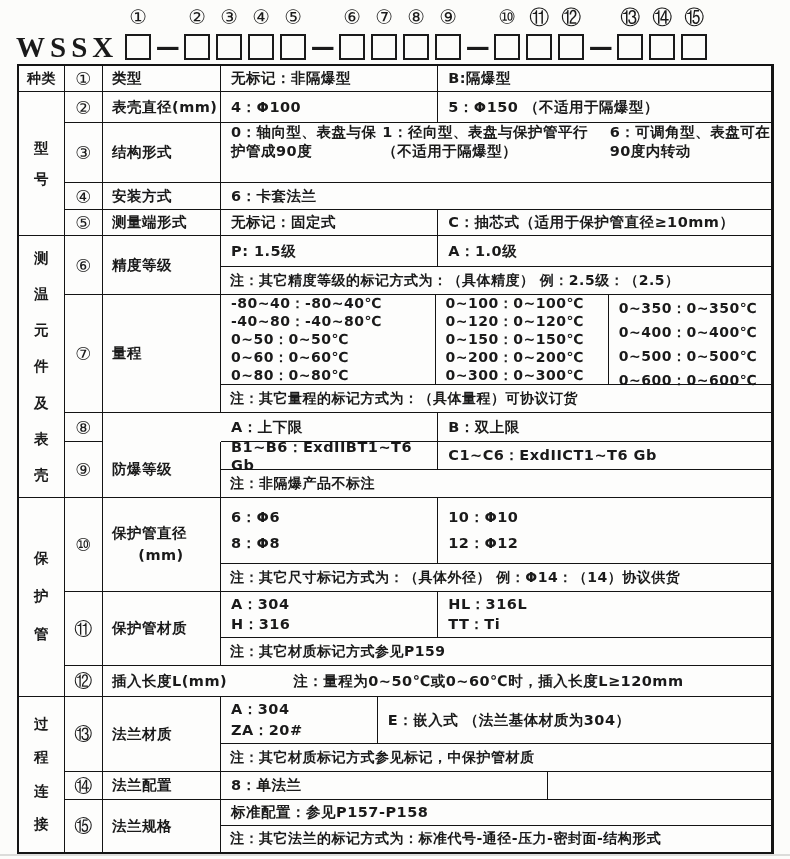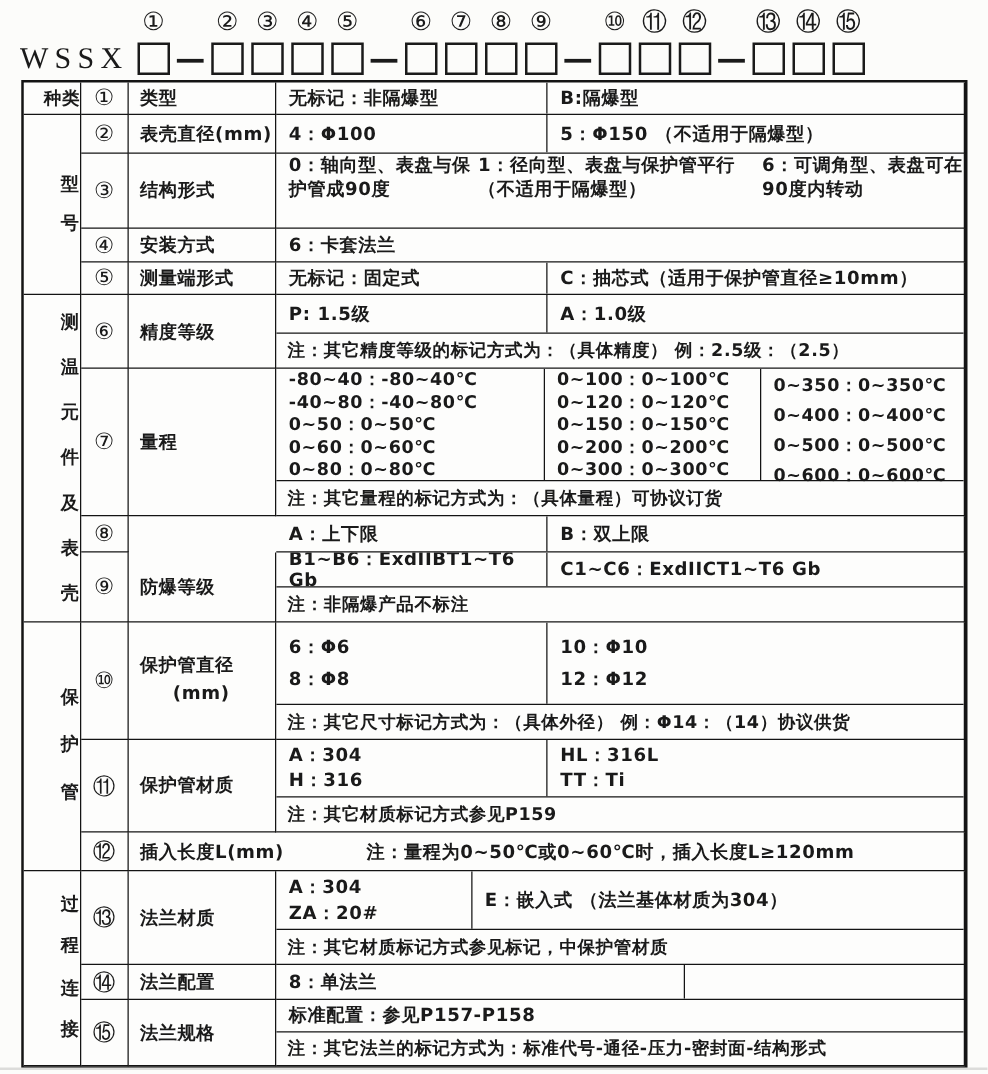--- a/index.html
+++ b/index.html
@@ -12,37 +12,37 @@
   
   .code-area{
     position:absolute;left:16px;top:4px;
     display:flex;align-items:flex-end;
   }
   .slot{display:flex;flex-direction:column;align-items:center;}
   .sn{height:27px;font-size:20px;line-height:27px;text-align:center;}
   .sb{height:32px;display:flex;align-items:center;justify-content:center;}
   .prefix{
     font-family:"Liberation Serif",serif;
-    font-size:24px;font-weight:400;letter-spacing:5px;
+    font-size:29px;font-weight:700;letter-spacing:5px;
     padding-right:4px;line-height:30px;
   }
   .box{width:22px;height:22px;border:2.2px solid #1a1a1a;background:transparent;display:block;margin:0 3px;}
   .dash{width:27px;font-size:24px;font-weight:700;line-height:30px;text-align:center;}
   
   .spec-table{
     position:absolute;left:17px;top:64px;width:757px;
     border:2.5px solid #141414;box-sizing:border-box;
     display:grid;
     grid-template-columns:46px 38px 118px 1fr;
     grid-template-rows:26px 31px 60px 27px 26px 59px 118px 29px 56px 94px 74px 31px 75px 28px 53px;
     font-size:14.5px;font-weight:600;letter-spacing:0.5px;
     background:#fdfdfc;
   }
   .c{border-right:1.6px solid #141414;border-bottom:1.6px solid #141414;box-sizing:border-box;overflow:hidden;min-width:0;}
-  .cat{grid-column:1;display:flex;align-items:center;justify-content:flex-end;text-align:center;}
+  .cat{grid-column:1;display:flex;align-items:center;justify-content:center;text-align:center;}
   .vert{width:1.1em;word-break:break-all;line-height:2.4;}
   .lh21{line-height:2.1;} .lh25{line-height:2.5;} .lh26{line-height:2.6;} .lh23{line-height:2.3;}
   .num{grid-column:2;display:flex;align-items:center;justify-content:center;font-size:18px;font-weight:400;}
   .label{grid-column:3;display:flex;align-items:center;padding-left:9px;}
   .label2l{flex-direction:column;justify-content:center;align-items:flex-start;line-height:1.5;}
   .label2l .sub{align-self:center;padding-right:10px;}
   .content{grid-column:4;}
   .single{display:flex;align-items:center;padding-left:10px;}
   .hsplit{display:flex;height:100%;min-height:0;}
   .p1{width:39.5%;border-right:1.6px solid #141414;display:flex;align-items:center;padding-left:10px;box-sizing:border-box;}

